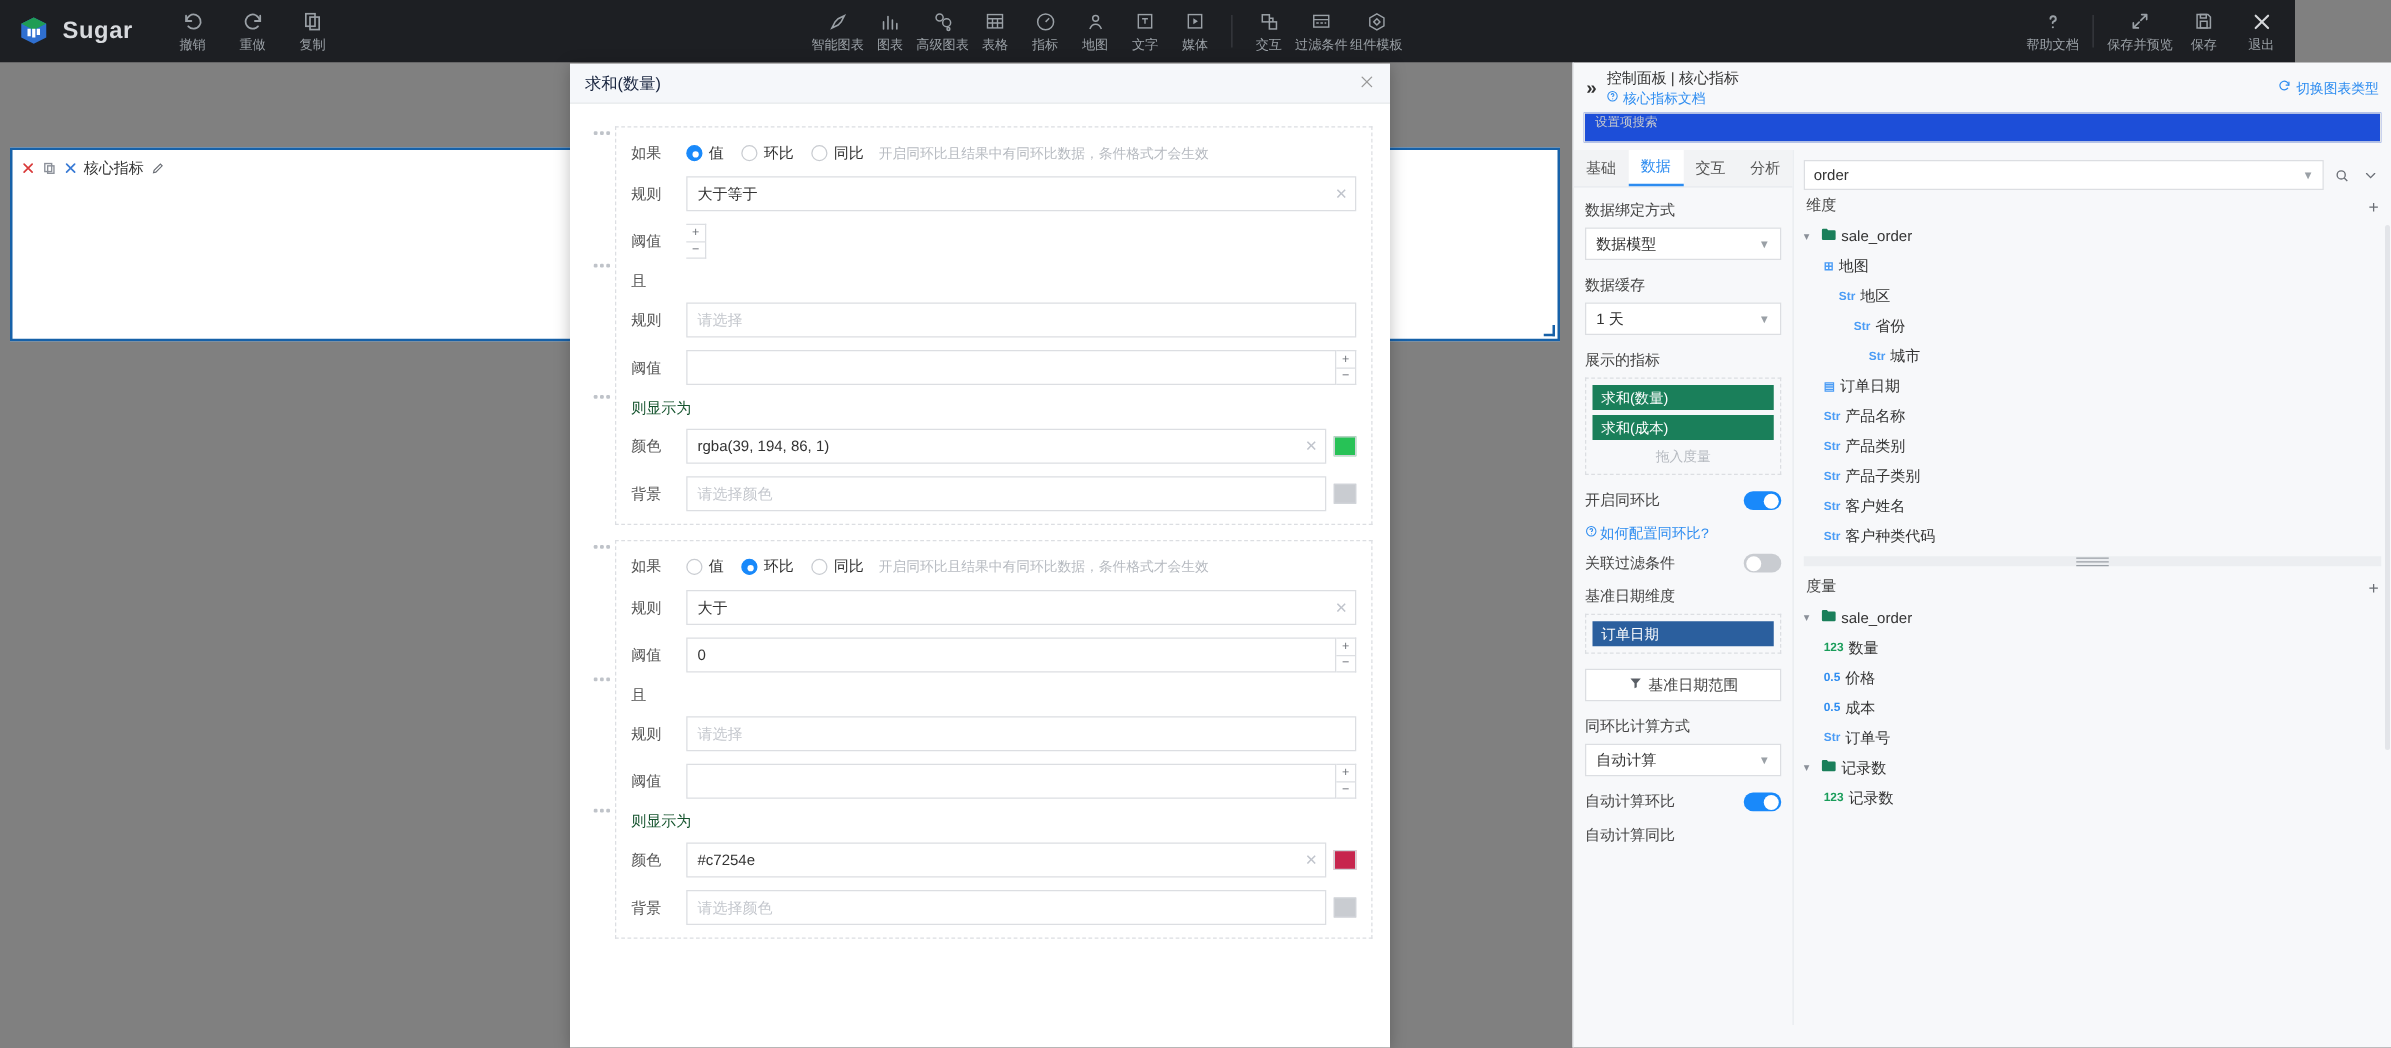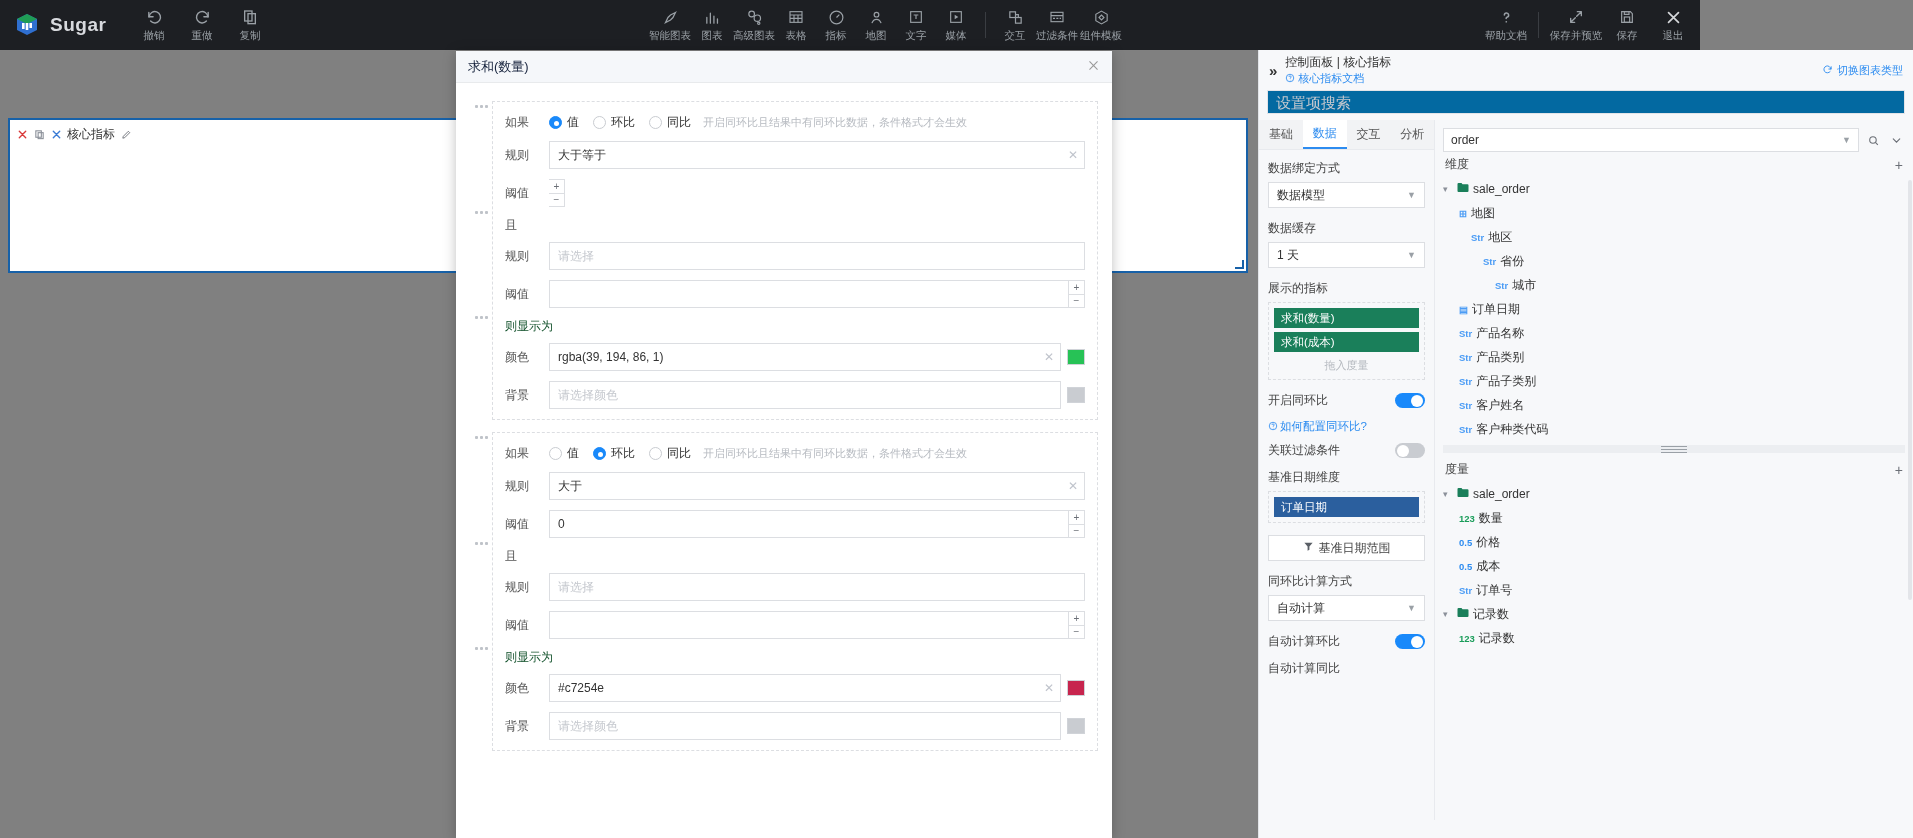--- a/index.html
+++ b/index.html
@@ -6,21 +6,21 @@
   html, body { margin:0; padding:0; }
   body {
     width:1913px; height:838px; overflow:hidden;
     font-family:"Liberation Sans", sans-serif;
     font-size:12px; color:#333; background:#808080;
     position:relative;
   }
 
   
   .topbar {
-    position:absolute; left:0; top:0; width:1700px; height:50px;
+    position:absolute; left:0; top:0; width:1836px; height:50px;
     background:#1d1f23; display:flex; align-items:center; color:#9aa0a6;
   }
   .brand { display:flex; align-items:center; gap:10px; padding-left:14px; width:130px; }
   .logo { width:26px; height:26px; position:relative; }
   .brand-name { color:#d8dade; font-size:19px; font-weight:bold; letter-spacing:.5px;}
   .tool-group { display:flex; align-items:center; }
   .tool {
     width:48px; display:flex; flex-direction:column; align-items:center; justify-content:center;
     gap:2px; cursor:pointer; color:#9aa0a6; height:50px;
   }
@@ -95,22 +95,22 @@
   
   .rpanel { position:absolute; left:1258px; top:50px; width:655px; height:788px; background:#f7f8fa;
     border-left:1px solid #e2e4e8; }
   .rp-head { height:40px; display:flex; align-items:center; padding:0 10px; gap:8px; }
   .rp-chev { color:#333; font-weight:bold; font-size:15px; cursor:pointer; }
   .rp-titles { display:flex; flex-direction:column; }
   .rp-title { font-size:12px; color:#333; }
   .rp-doc { font-size:11px; color:#2d8cf0; display:flex; align-items:center; gap:3px; cursor:pointer; }
   .rp-switch { margin-left:auto; font-size:11px; color:#2d8cf0; display:flex; align-items:center; gap:4px; cursor:pointer; }
 
-  .rp-search { height:24px; margin:0 8px 6px 8px; border:1px solid #e2e4e8; background:#0369a1;
-    display:flex; align-items:flex-end; padding:0 8px; font-size:15px; color:#c5c8ce; }
+  .rp-search { height:24px; margin:0 8px 6px 8px; border:1px solid #e2e4e8; background:#1d4ed8;
+    display:flex; align-items:flex-start; padding:0 8px; font-size:10px; color:#c5c8ce; }
 
   .rp-cols { display:flex; height:700px; }
   .rp-left { width:176px; border-right:1px solid #e8eaee; }
   .tabs { display:flex; height:30px; border-bottom:1px solid #e8eaee; background:#f2f3f5; }
   .tab { flex:1; display:flex; align-items:center; justify-content:center; font-size:12px; color:#555; cursor:pointer; }
   .tab.active { background:#fff; color:#2d8cf0; border-bottom:2px solid #2d8cf0; }
   .rp-left-body { padding:10px 9px; }
   .fl { font-size:12px; color:#444; margin:0 0 5px 0; }
   .sel { height:26px; border:1px solid #dcdee2; background:#fff; display:flex; align-items:center;
     padding:0 8px; font-size:12px; color:#333; margin-bottom:12px; cursor:pointer; }
@@ -119,21 +119,21 @@
   .pill { height:20px; background:#1a7f5a; color:#fff; font-size:11.5px; display:flex;
     align-items:center; padding:0 7px; margin-bottom:4px; cursor:pointer; }
   .pill.blue { background:#2b5f9e; }
   .dz-hint { text-align:center; font-size:11px; color:#b6bac0; padding:2px 0 1px; }
   .togrow { display:flex; align-items:center; margin-bottom:10px; }
   .togrow .tl { font-size:12px; color:#444; }
   .tog { margin-left:auto; width:30px; height:15px; border-radius:8px; background:#c9ccd1; position:relative; cursor:pointer; }
   .tog.on { background:#1989fa; }
   .tog:after { content:""; position:absolute; top:1.5px; left:1.5px; width:12px; height:12px; border-radius:50%; background:#fff; }
   .tog.on:after { left:16px; }
-  .link { font-size:11.5px; color:#2d8cf0; margin-bottom:8px; cursor:pointer; display:flex; align-items:center; gap:2px; }
+  .link { font-size:11.5px; color:#2d8cf0; margin-bottom:8px; cursor:pointer; display:flex; align-items:center; gap:2px;font-family:Liberation Mono, monospace; }
   .btn-outline { height:26px; border:1px solid #dcdee2; background:#fff; display:flex; align-items:center;
     justify-content:center; gap:5px; font-size:12px; color:#444; cursor:pointer; margin-bottom:12px; }
 
   .rp-right { flex:1; padding:8px 8px 0 8px; position:relative; }
   .ds-row { display:flex; align-items:center; gap:5px; margin-bottom:0; }
   .ds-sel { flex:1; height:24px; border:1px solid #dcdee2; background:#fff; display:flex; align-items:center;
     padding:0 7px; font-size:12px; color:#333; cursor:pointer; }
   .ds-sel .cv { margin-left:auto; color:#9aa0a6; font-size:9px; }
   .ic-btn { width:18px; height:18px; display:flex; align-items:center; justify-content:center; color:#6b6f76; cursor:pointer; }
   .grp-head { display:flex; align-items:center; font-size:12px; color:#444; padding:4px 2px; }

